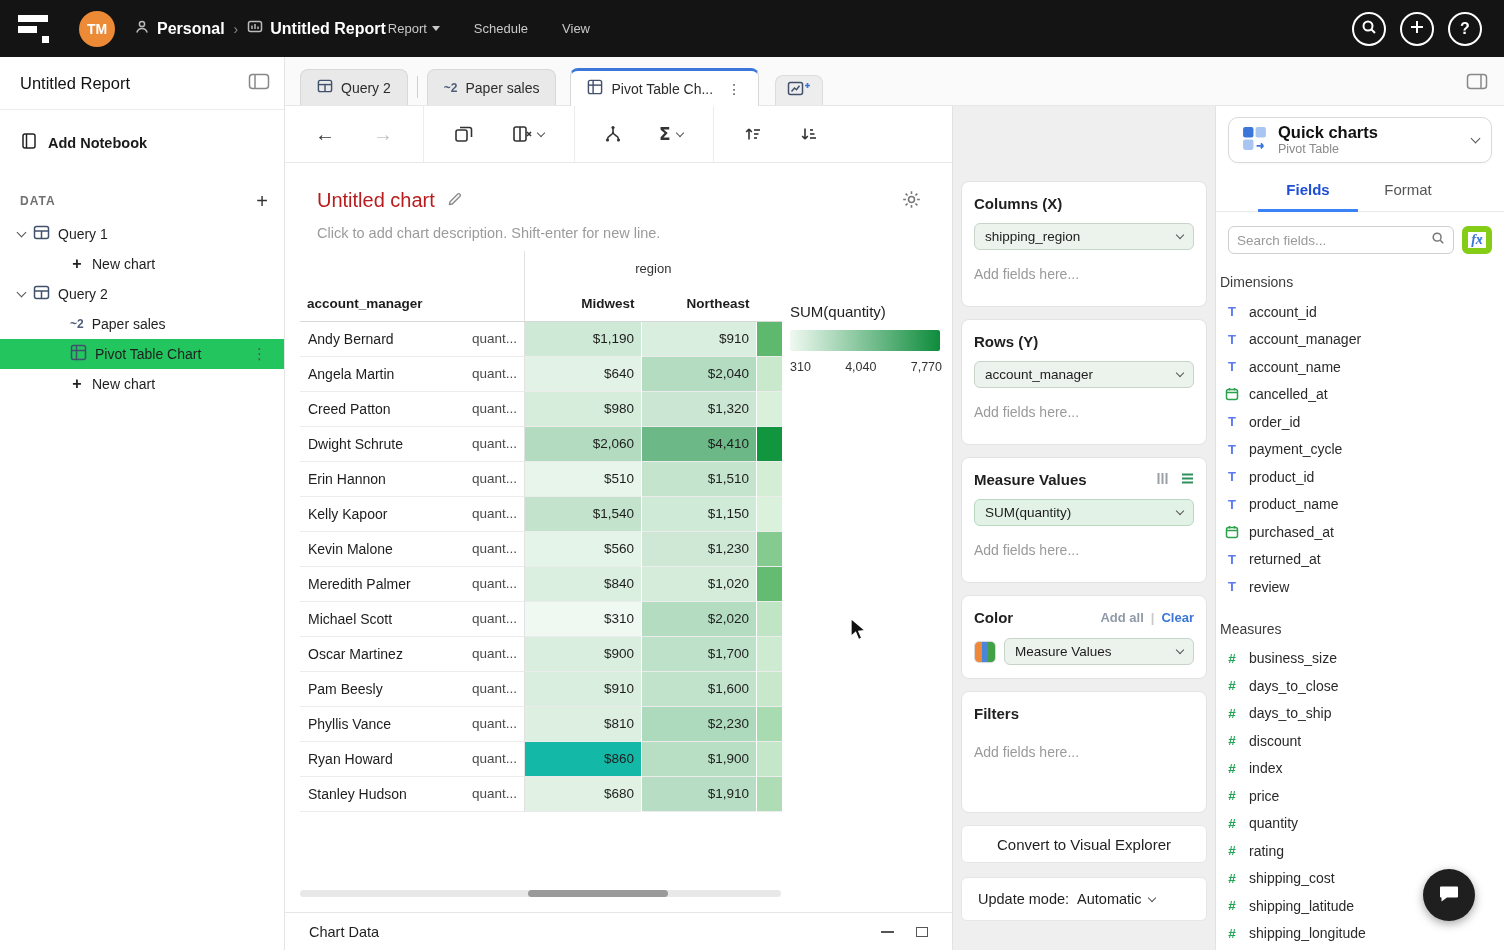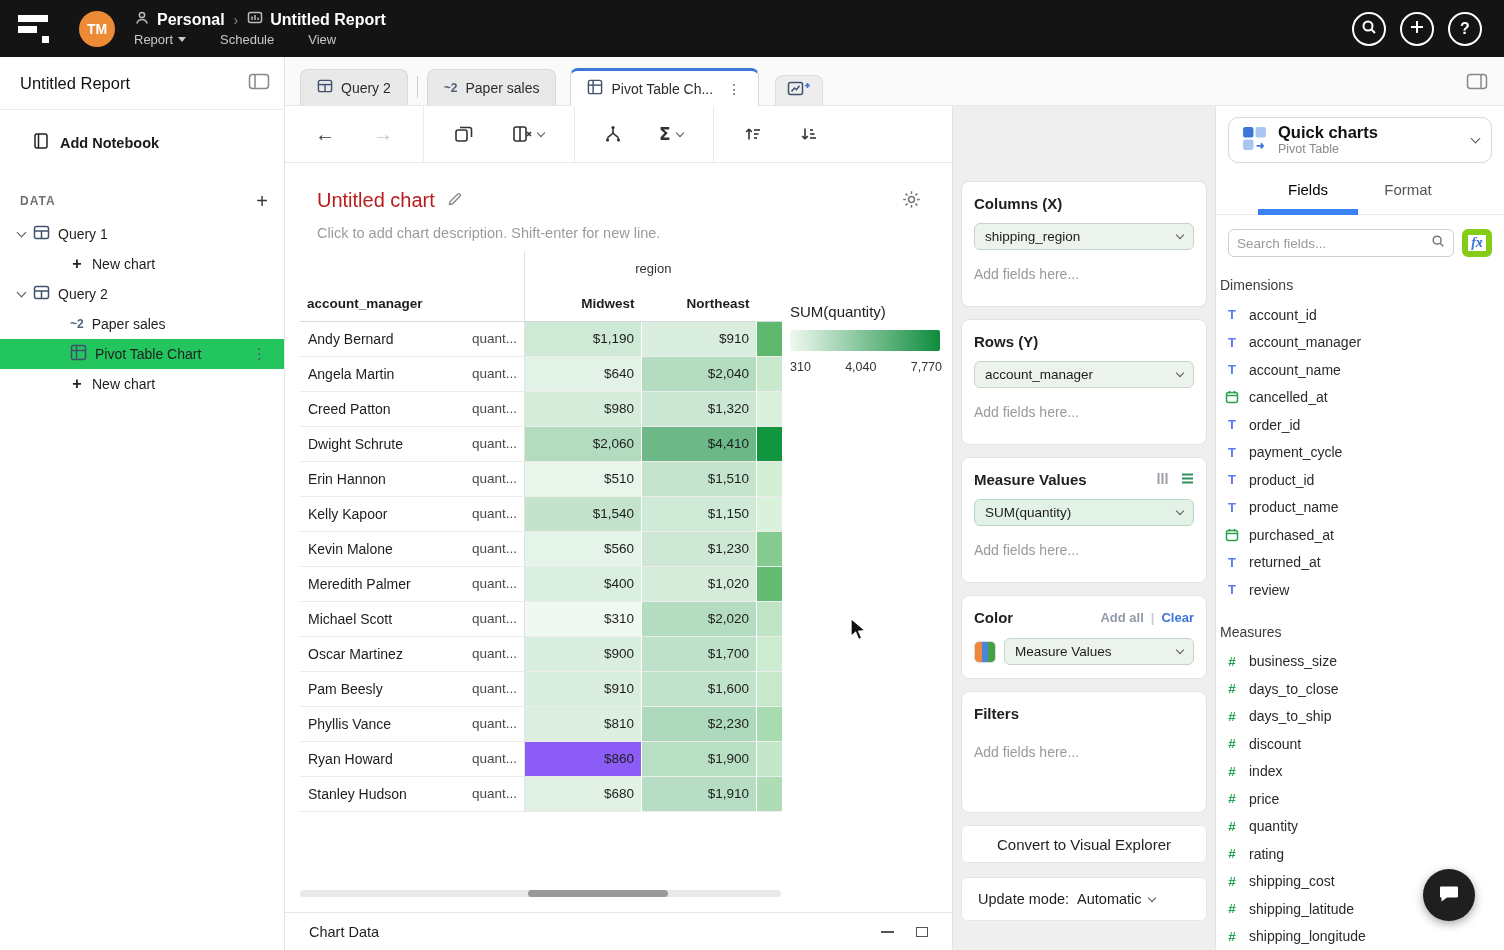--- a/index.html
+++ b/index.html
@@ -6,35 +6,35 @@
   html,body { width:1504px; height:950px; overflow:hidden; font-family:"Liberation Sans","DejaVu Sans",sans-serif; background:#fff; }
   #app { position:relative; width:1504px; height:950px; overflow:hidden; }
 
   
   #topbar { position:absolute; left:0; top:0; width:100%; height:57px; background:#141414; display:flex; align-items:center; }
   .logo { position:relative; width:34px; height:34px; margin-left:18px; flex:0 0 auto; }
   .logo .b1 { position:absolute; left:0; top:3px; width:30px; height:7px; background:#fff; }
   .logo .b2 { position:absolute; left:0; top:14px; width:19px; height:7px; background:#fff; }
   .logo .dot { position:absolute; right:3px; bottom:3px; width:7px; height:7px; background:#fff; }
   .avatar { width:36px; height:36px; border-radius:50%; background:#EC8A35; color:#fff; font-weight:700; font-size:14px; display:flex; align-items:center; justify-content:center; margin-left:27px; flex:0 0 auto; }
-  .tb-mid { margin-left:19px; display:flex; flex-direction:column; gap:2px; }
+  .tb-mid { margin-left:19px; display:flex; flex-direction:row; gap:2px; }
   .tb-row1 { display:flex; align-items:center; gap:7px; color:#fff; font-size:16px; font-weight:700; }
   .tb-crumb { color:#8a8a8a; font-weight:400; font-size:14px; padding:0 2px; }
   .tb-row2 { display:flex; align-items:center; gap:34px; color:#c9c9c9; font-size:13px; }
   .tb-row2 .mi { display:flex; align-items:center; gap:5px; cursor:default; }
   .caret-dn { width:0; height:0; border-left:4px solid transparent; border-right:4px solid transparent; border-top:5px solid #c9c9c9; display:inline-block; }
   .tb-right { margin-left:auto; margin-right:22px; display:flex; gap:14px; }
   .circle-btn { width:34px; height:34px; border-radius:50%; border:2px solid #fff; display:flex; align-items:center; justify-content:center; color:#fff; font-weight:700; font-size:16px; }
 
   
   #sidebar { position:absolute; left:0; top:57px; width:285px; bottom:0; background:#fff; border-right:1px solid #e4e4e4; }
   .sb-head { height:53px; display:flex; align-items:center; padding:0 14px 0 20px; border-bottom:1px solid #ececec; }
   .sb-title { font-size:16.5px; color:#111; }
   .sb-collapse { margin-left:auto; }
-  .sb-addnb { display:flex; align-items:center; gap:10px; padding:22px 32px 10px; font-size:14.5px; font-weight:700; color:#1b1b1b; }
+  .sb-addnb { display:flex; align-items:center; gap:10px; padding:22px 20px 10px; font-size:14.5px; font-weight:700; color:#1b1b1b; }
   .sb-datarow { display:flex; align-items:center; padding:28px 16px 8px 20px; }
   .sb-datalabel { font-size:12px; letter-spacing:1px; color:#707070; font-weight:700; }
   .sb-plus { margin-left:auto; font-size:20px; color:#333; line-height:1; }
   .tree-row { height:30px; display:flex; align-items:center; gap:8px; font-size:14px; color:#1f1f1f; padding-left:18px; }
   .tree-row.child { padding-left:70px; }
   .tree-row.selected { background:#22c55e; }
   .tree-row .lbl { white-space:nowrap; }
   .tree-row .plus { color:#222; font-size:16px; font-weight:700; width:14px; text-align:center; }
   .tree-row .kebab { margin-left:auto; margin-right:16px; color:#555; font-size:15px; letter-spacing:1px; }
   .chev { display:inline-block; width:7px; height:7px; border-right:1.6px solid #555; border-bottom:1.6px solid #555; transform:rotate(45deg); margin-top:-3px; }
@@ -120,21 +120,21 @@
 
   
   #fieldspanel { position:absolute; left:1215px; top:106px; right:0; bottom:0; background:#fff; border-left:1px solid #e2e2e2; }
   .qc-card { margin:11px 12px 0; border:1px solid #d9d9d9; border-radius:10px; height:46px; display:flex; align-items:center; gap:10px; padding:0 12px; box-shadow:0 1px 2px rgba(0,0,0,.04); }
   .qc-text { display:flex; flex-direction:column; line-height:1.15; }
   .qc-title { font-size:16.5px; font-weight:700; color:#111; }
   .qc-sub { font-size:12.5px; color:#8a8a8a; }
   .qc-card .chev { margin-left:auto; }
   .fp-tabs { display:flex; margin-top:18px; border-bottom:1px solid #e9e9e9; padding-left:42px; }
   .fp-tab { width:100px; text-align:center; padding-bottom:11px; font-size:15px; color:#555; }
-  .fp-tab.active { color:#000000; font-weight:400; border-bottom:6px solid #3b82f6; margin-bottom:-1px; }
+  .fp-tab.active { color:#1d4ed8; font-weight:700; border-bottom:3px solid #3b82f6; margin-bottom:-1px; }
   .search-row { display:flex; gap:8px; margin:14px 12px 0; align-items:center; }
   .search-box { flex:1; height:28px; border:1px solid #cfcfcf; border-radius:6px; display:flex; align-items:center; padding:0 8px; gap:6px; }
   .search-box input { border:none; outline:none; flex:1; font-size:13.5px; color:#333; font-family:inherit; background:transparent; }
   .search-box input::placeholder { color:#9a9a9a; }
   .fx-btn { width:30px; height:28px; border:6px solid #84cc16; border-radius:6px; display:flex; align-items:center; justify-content:center; font-family:"Liberation Serif","DejaVu Serif",serif; font-style:italic; font-weight:700; color:#3B76D8; font-size:14px; position:relative; }
   .fx-btn sup { font-size:9px; font-style:normal; position:absolute; top:2px; right:3px; }
   .flist { padding:0 4px; }
   .flist-label { font-size:14px; color:#3c3c3c; margin:20px 0 8px; }
   .frow { height:27.5px; display:flex; align-items:center; gap:9px; font-size:14px; color:#2a2a2a; padding-left:4px; }
   .t-ic { width:16px; text-align:center; font-weight:700; font-size:13px; color:#5B79F2; flex:0 0 auto; }
@@ -443,21 +443,21 @@
               <tr>
                 <td class="namecell">Kevin Malone</td>
                 <td class="measlbl">quant...</td>
                 <td class="valcell vsep" style="background:rgb(229,244,232)">$560</td>
                 <td class="valcell" style="background:rgb(206,232,213)">$1,230</td>
                 <td class="valcell" style="background:#85cb90"></td>
               </tr>
               <tr>
                 <td class="namecell">Meredith Palmer</td>
                 <td class="measlbl">quant...</td>
-                <td class="valcell vsep" style="background:rgb(219,239,224)">$400</td>
+                <td class="valcell vsep" style="background:rgb(219,239,224)">$840</td>
                 <td class="valcell" style="background:rgb(213,236,219)">$1,020</td>
                 <td class="valcell" style="background:#64bb72"></td>
               </tr>
               <tr>
                 <td class="namecell">Michael Scott</td>
                 <td class="measlbl">quant...</td>
                 <td class="valcell vsep" style="background:rgb(240,249,241)">$310</td>
                 <td class="valcell" style="background:rgb(180,220,193)">$2,020</td>
                 <td class="valcell" style="background:#bfe5c4"></td>
               </tr>
@@ -478,21 +478,21 @@
               <tr>
                 <td class="namecell">Phyllis Vance</td>
                 <td class="measlbl">quant...</td>
                 <td class="valcell vsep" style="background:rgb(220,239,225)">$810</td>
                 <td class="valcell" style="background:rgb(173,217,188)">$2,230</td>
                 <td class="valcell" style="background:#a8dbb0"></td>
               </tr>
               <tr>
                 <td class="namecell">Ryan Howard</td>
                 <td class="measlbl">quant...</td>
-                <td class="valcell vsep" style="background:#8b5cf6">$860</td>
+                <td class="valcell vsep" style="background:#14b8a6">$860</td>
                 <td class="valcell" style="background:rgb(184,222,196)">$1,900</td>
                 <td class="valcell" style="background:#c3e7c8"></td>
               </tr>
               <tr>
                 <td class="namecell">Stanley Hudson</td>
                 <td class="measlbl">quant...</td>
                 <td class="valcell vsep" style="background:rgb(225,242,229)">$680</td>
                 <td class="valcell" style="background:rgb(183,222,196)">$1,910</td>
                 <td class="valcell" style="background:#aeddb5"></td>
               </tr>

